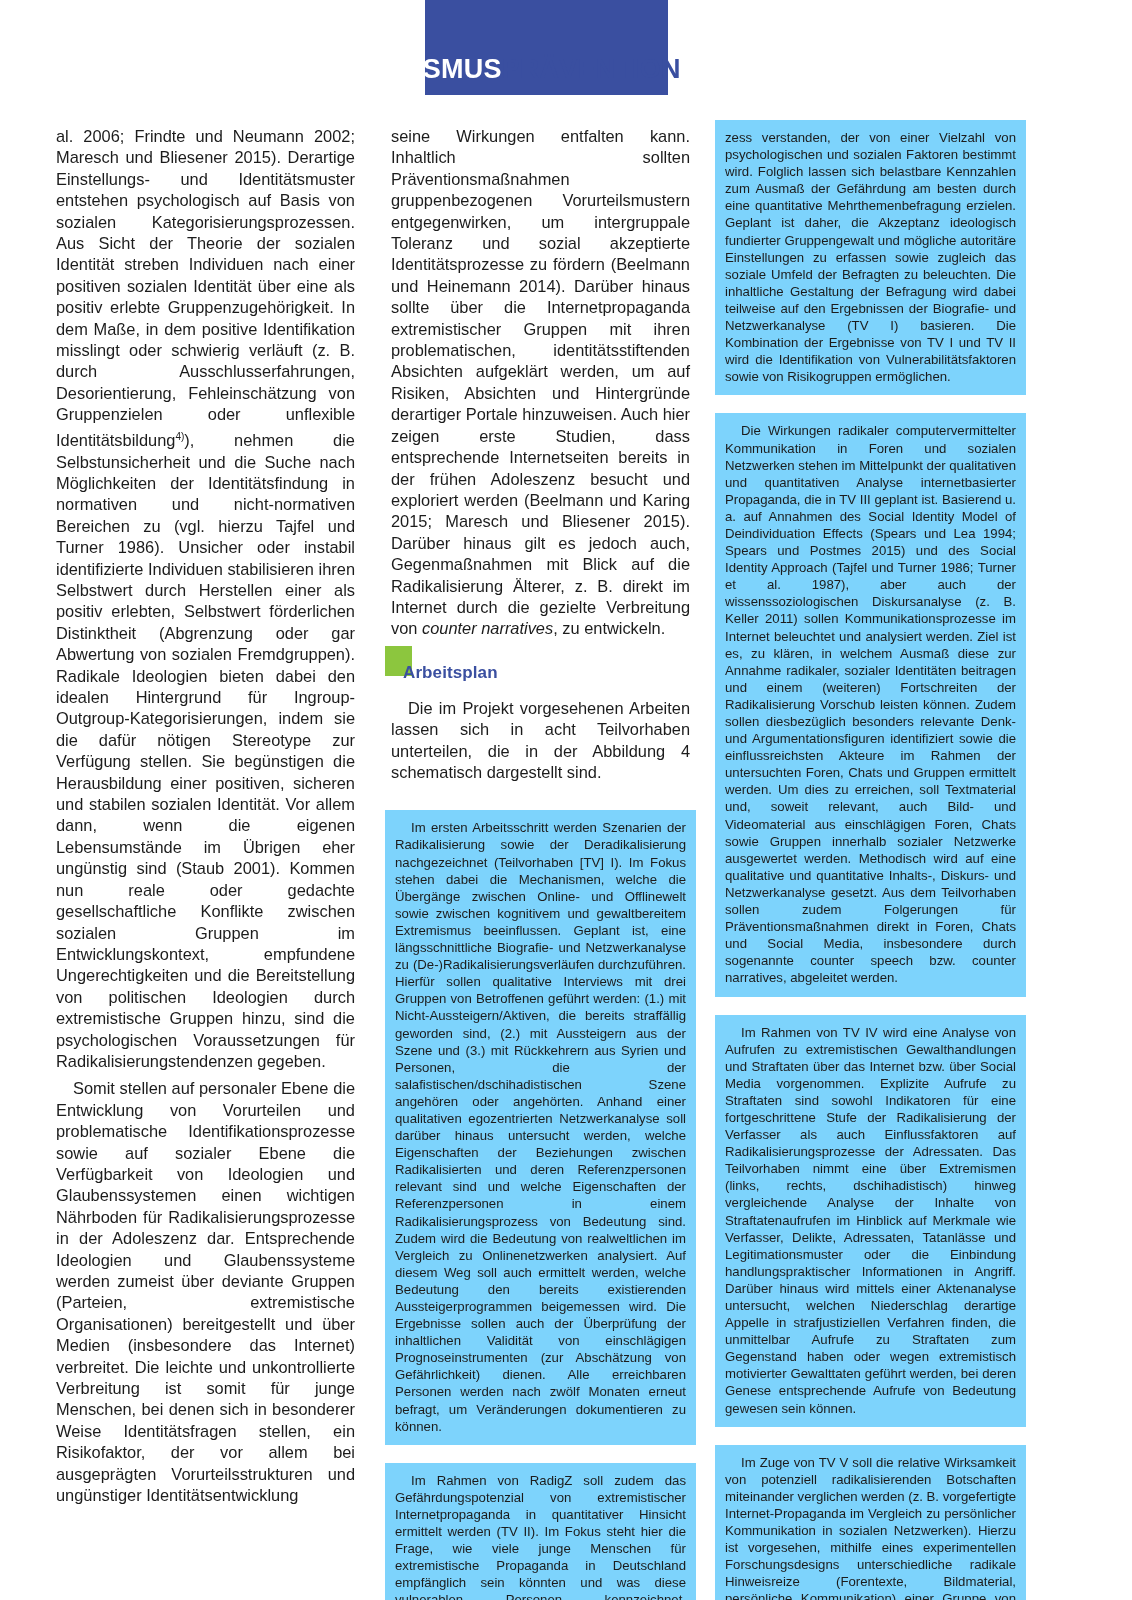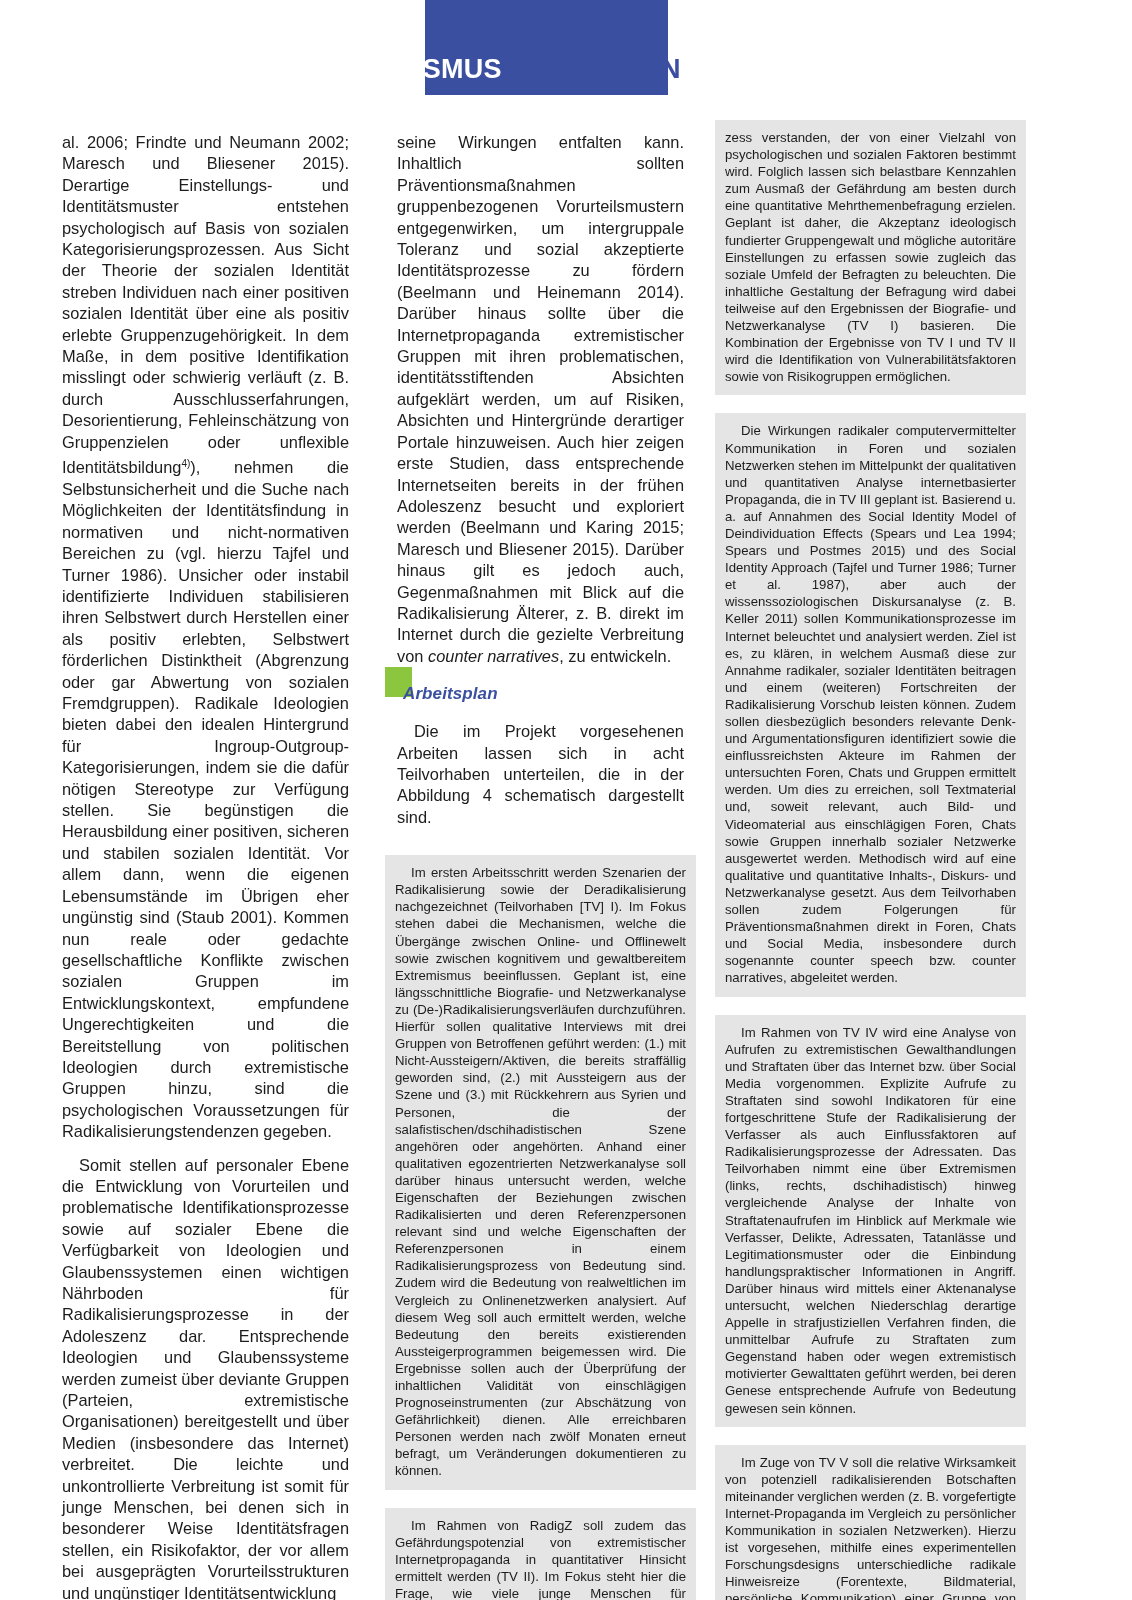--- a/index.html
+++ b/index.html
@@ -52,38 +52,37 @@
   .col {
     position: absolute;
     top: 120px;
     width: 311px;
   }
   .col-1 { left: 50px; }
   .col-2 { left: 385px; }
   .col-3 { left: 715px; }
 
   p.body {
-    margin: 12px;
+    margin: 6px;
     font-size: 16.4px;
     line-height: 21.4px;
     text-align: justify;
     text-justify: inter-word;
     hyphens: manual;
     color: #1c1c1c;
   }
   p.body.indent { text-indent: 17px; }
   p.body em { }
   sup.fn { font-size: 10px; vertical-align: super; }
 
   
   .section-head {
-    margin: 10px 0 10px 0;
+    margin: 18px 0 10px 0;
     position: relative;
     height: 30px;
-    font-style: italic;
   }
   .section-head .swatch {
     position: absolute;
     left: 0;
     top: -12px;
     width: 27px;
     height: 30px;
     background: #8cc63e;
   }
   .section-head .label {
@@ -91,21 +90,21 @@
     left: 18px;
     top: 5px;
     color: #3a4fa0;
     font-size: 17px;
     font-weight: bold;
     letter-spacing: 0.1px;
   }
 
   
   .note-box {
-    background: #e5e5e5;
+    background: #7dd3fc;
     padding: 9px 10px 10px 10px;
     margin-bottom: 18px;
     box-sizing: border-box;
   }
   .note-box p {
     margin: 0;
     font-size: 13.2px;
     line-height: 17.1px;
     text-align: justify;
     color: #1c1c1c;

